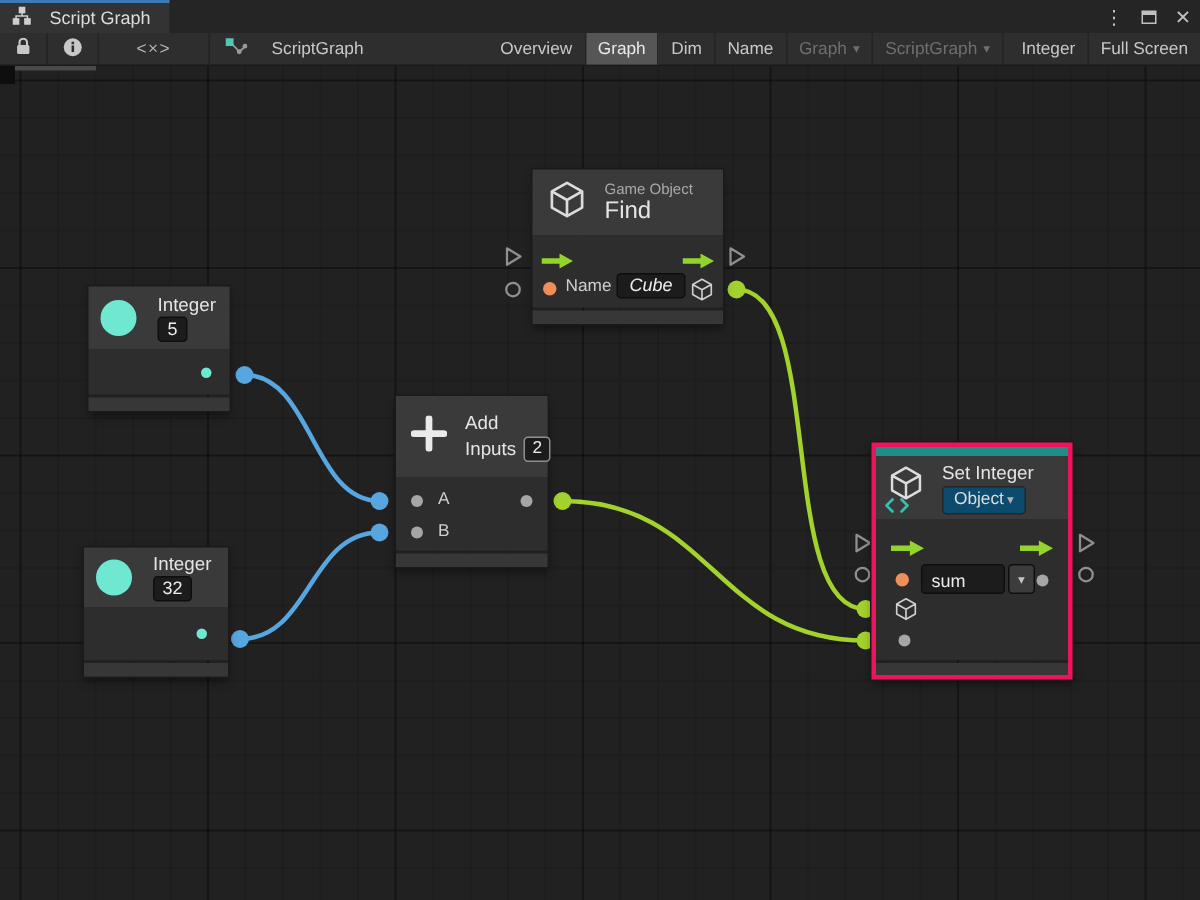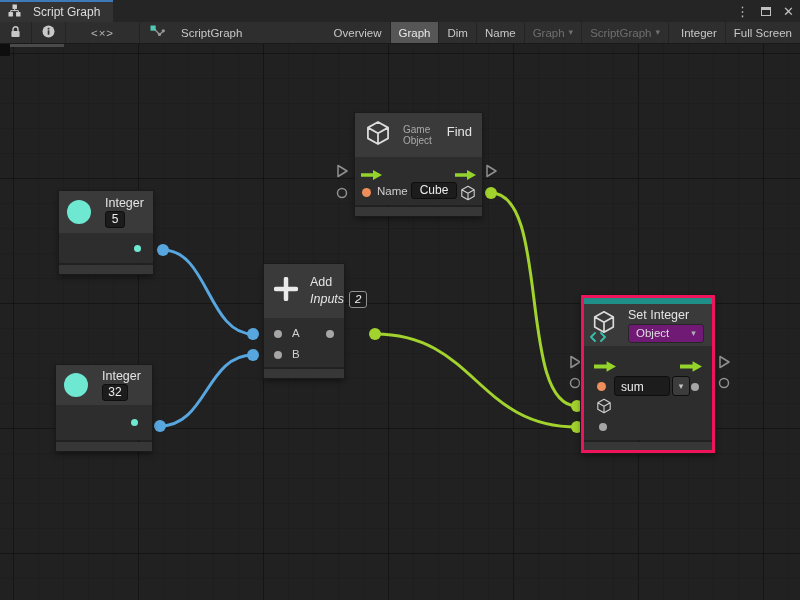--- a/index.html
+++ b/index.html
@@ -64,22 +64,22 @@
     color:#ececec; font-size:12px; padding:1px 6px; line-height:15px;
   }
   .field.light-border { border-color:#8f8f8f; padding:0 5px; font-size:11.5px; }
   .dot { border-radius:50%; display:inline-block; position:absolute; }
   .dot.cyan { width:7px; height:7px; background:#6fe8d2; }
   .dot.orange { width:9px; height:9px; background:#ee8e5a; }
   .dot.gray { width:8px; height:8px; background:#a6a6a6; }
   .plabel { position:absolute; font-size:11.5px; color:#cfcfcf; }
   .circle-icon { border-radius:50%; background:#6fe8d2; }
   .dropdown {
-    display:inline-flex; align-items:center; gap:22px;
-    background:#701a75; border:1px solid #262626; border-radius:3px;
+    display:inline-flex; align-items:center; gap:2px;
+    background:#0c4a6e; border:1px solid #262626; border-radius:3px;
     color:#dedede; font-size:11.5px; padding:1px 7px; line-height:15px;
   }
   .dropdown .caret { margin-left:0; color:#b0b0b0; }
   .selwrap { border:3px solid #ed145b; }
   .tealbar { background:#1f8e86; height:6px; }
   .sum-row { position:absolute; display:flex; align-items:center; }
   .mini-btn {
     width:18px; height:20px; background:#3c3c3c; border:1px solid #0e0e0e; border-radius:3px;
     display:flex; align-items:center; justify-content:center; margin-left:2px; color:#c3c3c3; font-size:9px;
   }
@@ -225,30 +225,30 @@
           <span class="ntitle">Integer</span>
           <span class="field" style="width:26px;margin-top:1px;text-align:center;padding:0 2px;">32</span>
         </span>
       </div>
       <div class="nbody" style="height:35px;">
         <span class="dot cyan" style="right:14px; top:14px;"></span>
       </div>
       <div class="nfoot" style="height:9px;"></div>
     </div>
 
-    <div class="node" style="left:264px; top:220px; width:80px;">
+    <div class="node" style="left:264px; top:220px; width:101px;">
       <div class="nhead" style="height:54px;">
         <span>
           <svg width="24" height="24" viewBox="0 0 24 24">
             <path d="M12 2 V22 M2 12 H22" stroke="#eaeaea" stroke-width="4.5" stroke-linecap="round"></path>
           </svg>
         </span>
         <span style="display:flex;flex-direction:column;margin-left:12px;">
           <span class="ntitle">Add</span>
-          <span style="display:flex;align-items:center;gap:5px;margin-top:2px;font-style:italic;">
+          <span style="display:flex;align-items:center;gap:5px;margin-top:2px;">
             <span class="ntitle">Inputs</span>
             <span class="field light-border" style="min-width:14px;text-align:center;">2</span>
           </span>
         </span>
       </div>
       <div class="nbody" style="height:49px;">
         <span class="dot gray" style="left:10px; top:12px;"></span>
         <span class="plabel" style="left:28px; top:9px;">A</span>
         <span class="dot gray" style="right:10px; top:12px;"></span>
         <span class="dot gray" style="left:10px; top:33px;"></span>
@@ -257,39 +257,39 @@
       <div class="nfoot" style="height:9px;"></div>
     </div>
 
     <div class="node" style="left:355px; top:69px; width:127px;">
       <div class="nhead" style="height:44px;">
         <span>
           <svg width="26" height="26" viewBox="0 0 16 16" fill="none" stroke="#dcdcdc" stroke-width="1.1" stroke-linejoin="round">
             <path d="M8 1.2 L14.2 4.7 L14.2 11.3 L8 14.8 L1.8 11.3 L1.8 4.7 Z M1.8 4.7 L8 8.2 L14.2 4.7 M8 8.2 L8 14.8"></path>
           </svg>
         </span>
-        <span style="display:flex;flex-direction:row;margin-left:12px;">
+        <span style="display:flex;flex-direction:column;margin-left:12px;">
           <span class="nsub">Game Object</span>
-          <span class="ntitle" style="font-size:13px;">Find</span>
+          <span class="ntitle" style="font-size:16px;">Find</span>
         </span>
       </div>
       <div class="nbody" style="height:48px;">
         <span style="position:absolute; left:6px; top:9px;">
           <svg width="21" height="10" viewBox="0 0 21 10">
               <polygon points="0,3.2 12,3.2 12,0 21,5 12,10 12,6.8 0,6.8" fill="#93d32b"></polygon>
             </svg>
         </span>
         <span style="position:absolute; right:6px; top:9px;">
           <svg width="21" height="10" viewBox="0 0 21 10">
               <polygon points="0,3.2 12,3.2 12,0 21,5 12,10 12,6.8 0,6.8" fill="#93d32b"></polygon>
             </svg>
         </span>
         <span class="dot orange" style="left:7px; top:31px;"></span>
         <span class="plabel" style="left:22px; top:28px;">Name</span>
-        <span class="field" style="position:absolute; left:56px; top:25px; width:46px; text-align:center; padding:0 3px;">Cube</span>
+        <span class="field" style="position:absolute; left:56px; top:25px; width:46px; text-align:center; padding:0 3px;font-style:italic;">Cube</span>
         <span style="position:absolute; right:6px; top:28px;">
           <svg width="16" height="16" viewBox="0 0 16 16" fill="none" stroke="#cfcfcf" stroke-width="1.1" stroke-linejoin="round">
             <path d="M8 1.2 L14.2 4.7 L14.2 11.3 L8 14.8 L1.8 11.3 L1.8 4.7 Z M1.8 4.7 L8 8.2 L14.2 4.7 M8 8.2 L8 14.8"></path>
           </svg>
         </span>
       </div>
       <div class="nfoot" style="height:9px;"></div>
     </div>
 
     <div class="node selwrap" style="left:581px; top:251px; width:134px;">

